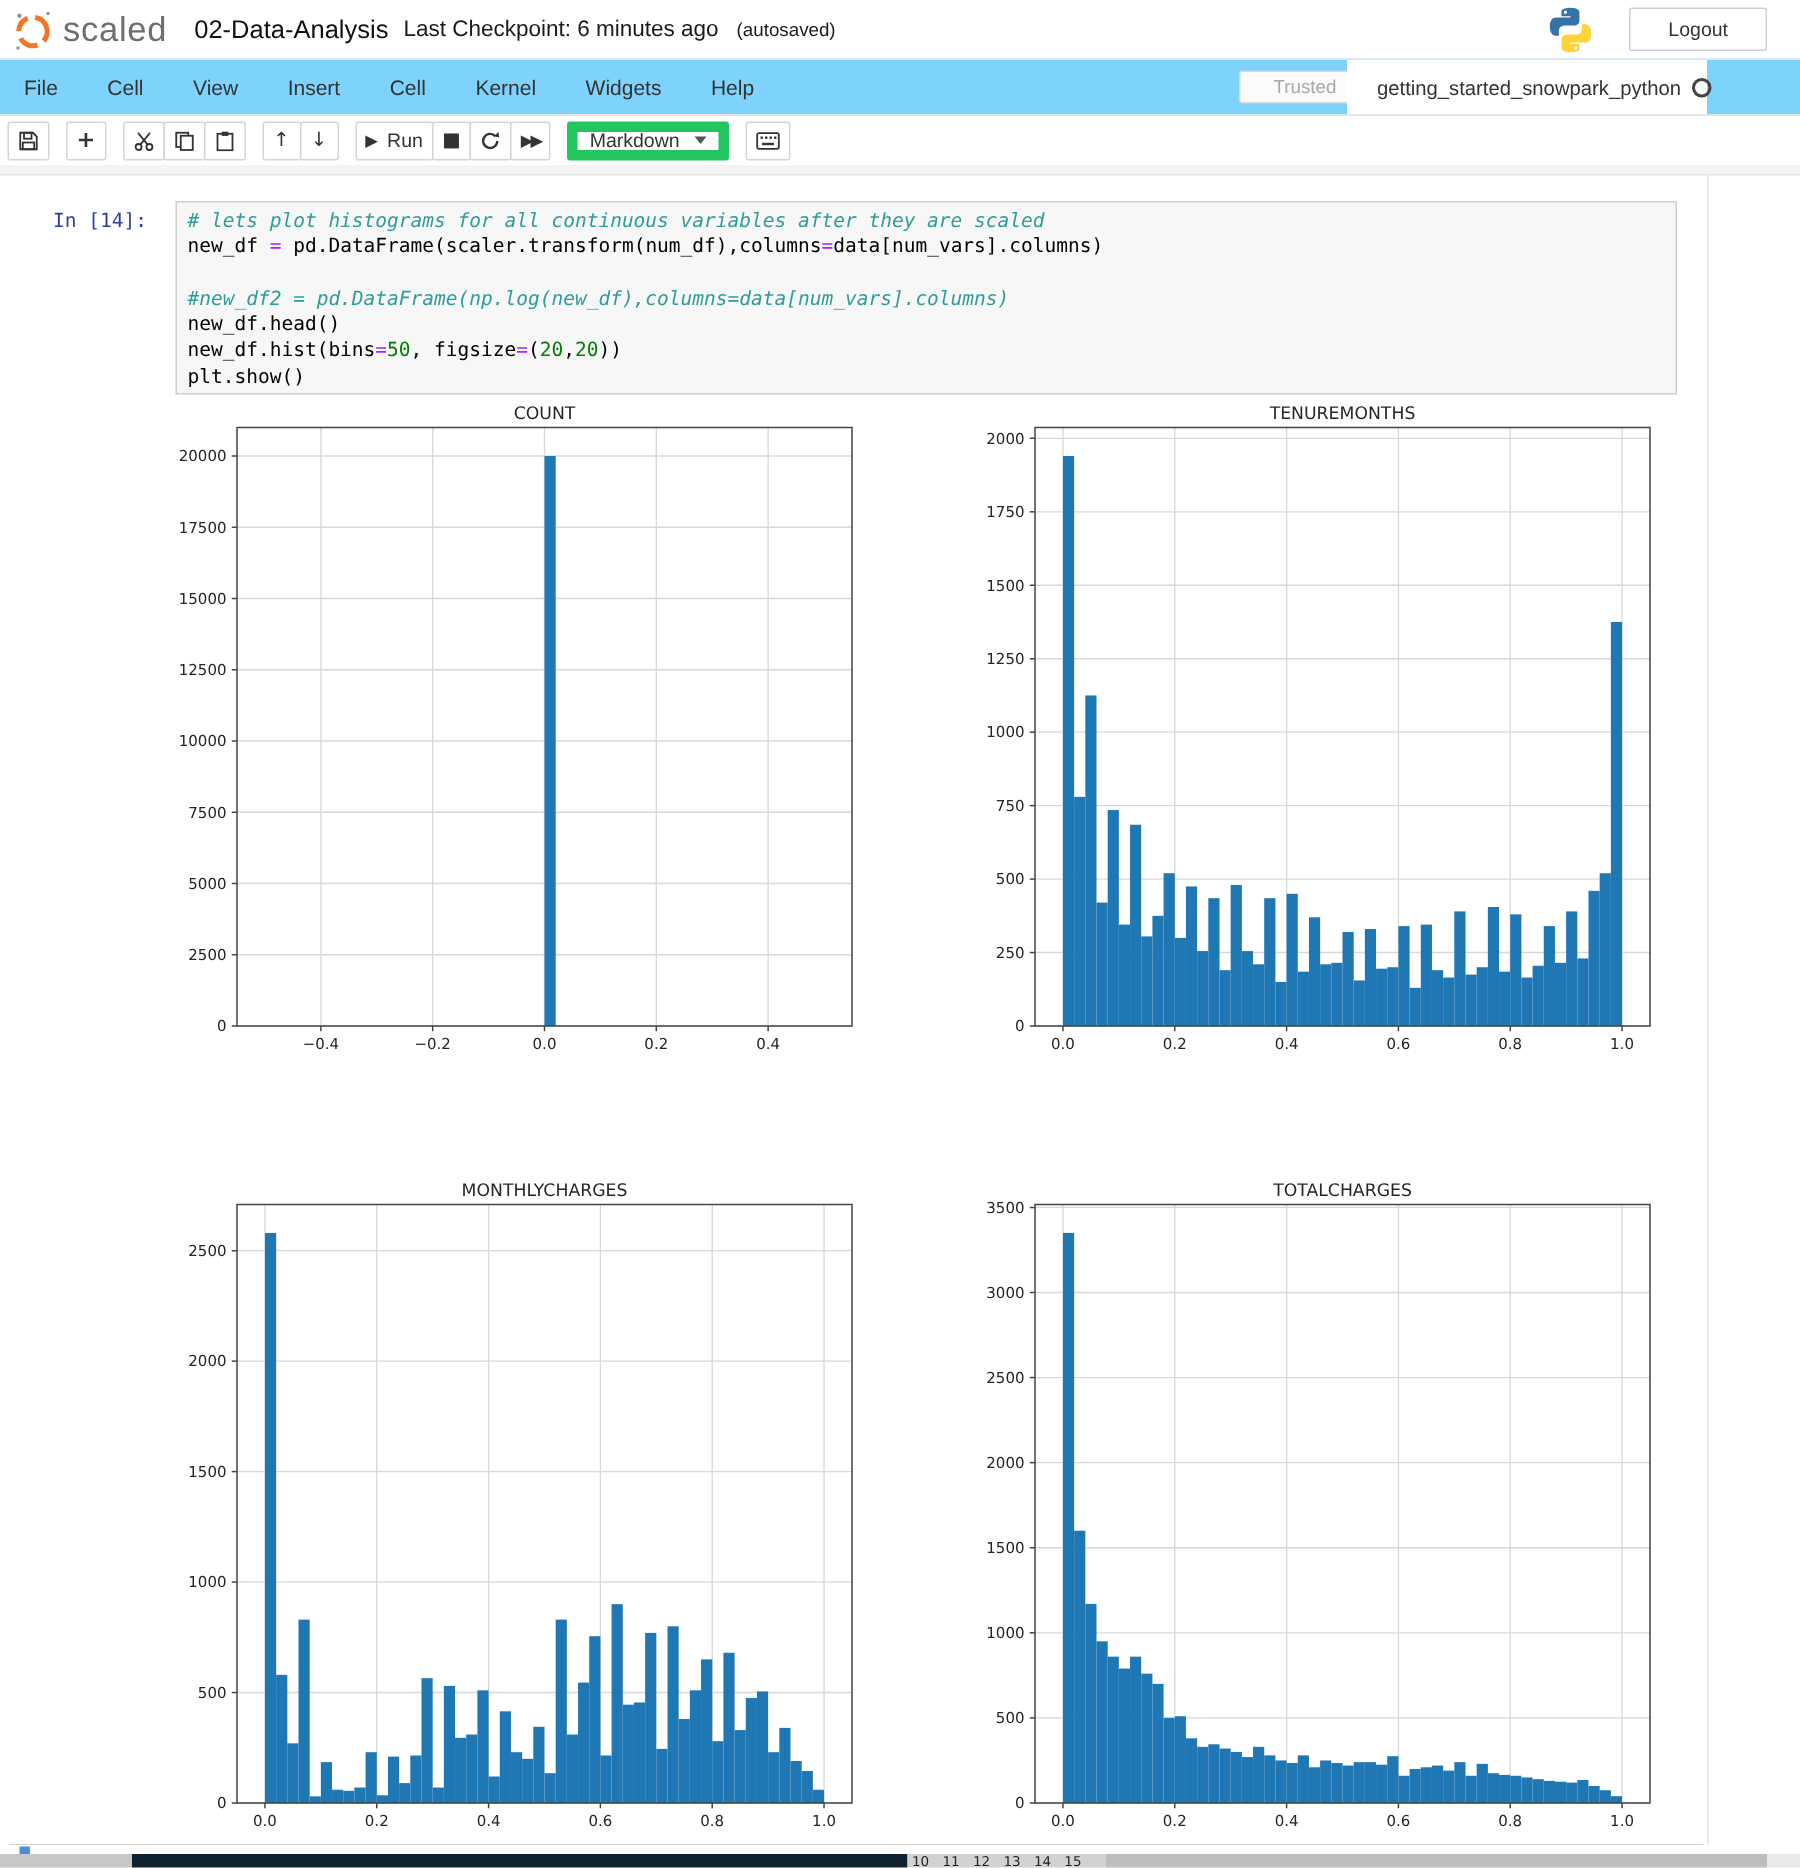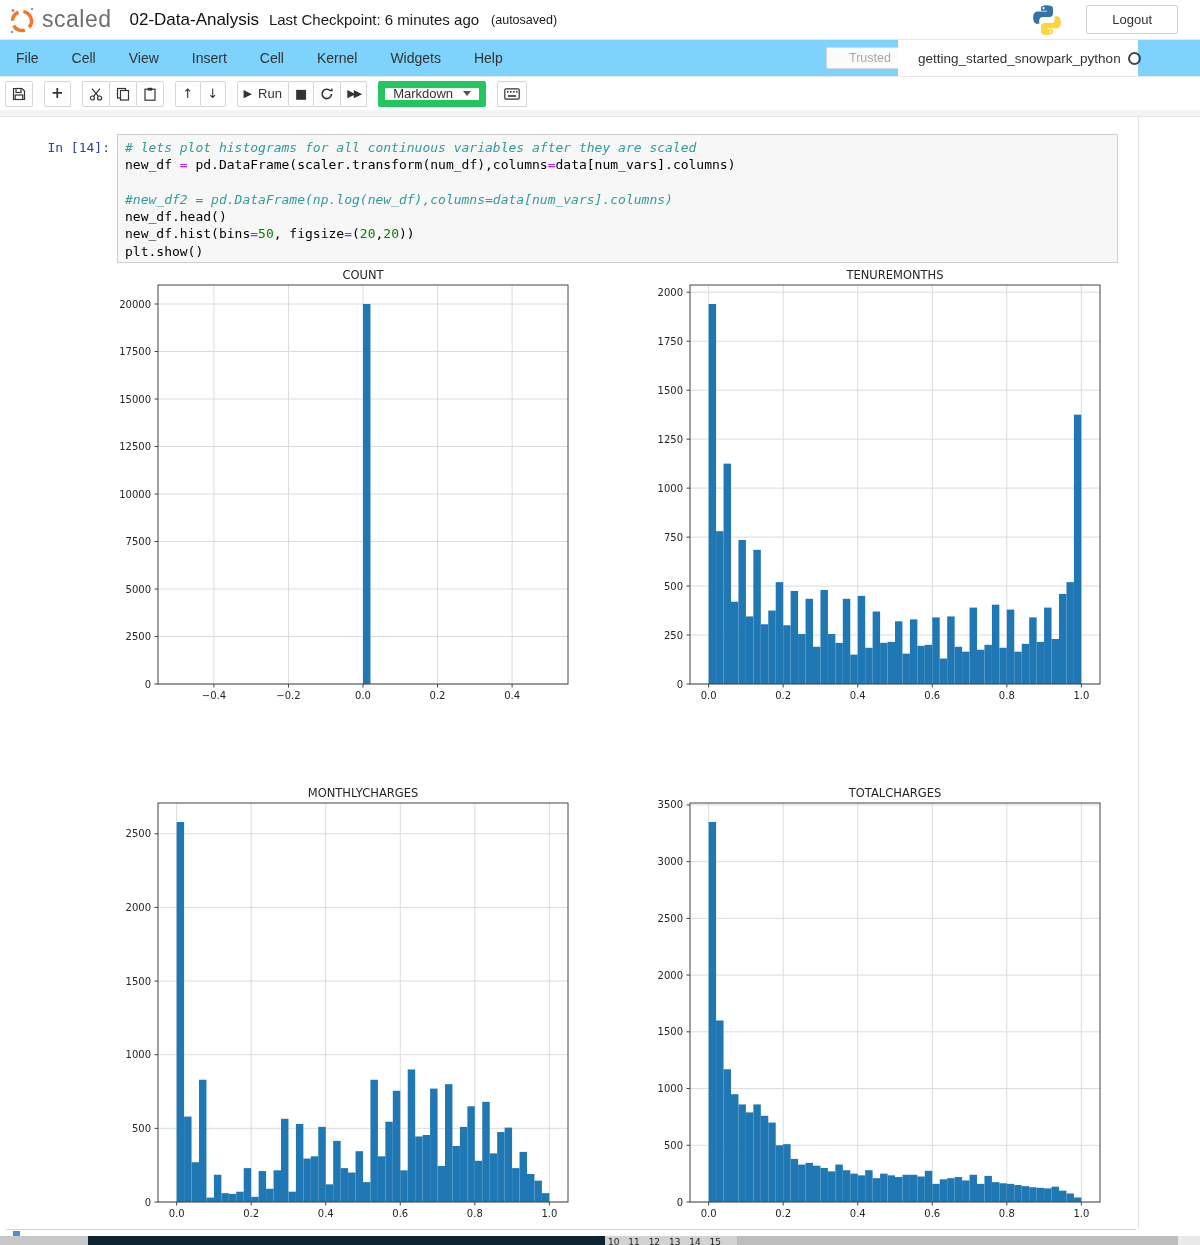--- a/index.html
+++ b/index.html
@@ -48,21 +48,21 @@
   .ff { letter-spacing:-2px; }
   .cm-select { height:26px; border:7px solid #22c55e; border-radius:2px; background:#fff; width:108px;
                display:flex; align-items:center; justify-content:space-between; padding:0 8px; cursor:pointer; }
   .cm-select .val { font-size:13px; color:#333; }
   .caret { width:0; height:0; border-left:4px solid transparent; border-right:4px solid transparent;
            border-top:5px solid #555; }
   .toolbar-bottom { position:absolute; top:110px; left:0; width:1200px; height:7px; background:#f4f4f4;
                     border-bottom:1px solid #e6e6e6; }
 
   
-  .prompt { position:absolute; left:30px; top:140px; width:80px; text-align:right;
+  .prompt { position:absolute; left:18px; top:140px; width:80px; text-align:right;
             font-family:"DejaVu Sans Mono", monospace; font-size:13px; color:#303F9F; }
   .code-cell { position:absolute; left:117px; top:134px; width:1001px; height:129px;
                background:#f7f7f7; border:1px solid #cfcfcf; padding:4px 7px;
                font-family:"DejaVu Sans Mono", monospace; font-size:13px; line-height:17.3px;
                white-space:pre; cursor:text; }
   .tok-pl { color:#000; }
   .tok-cm { color:#2f9c9c; font-style:italic; }
   .tok-op { color:#AA22FF; }
   .tok-num { color:#008000; }
 

